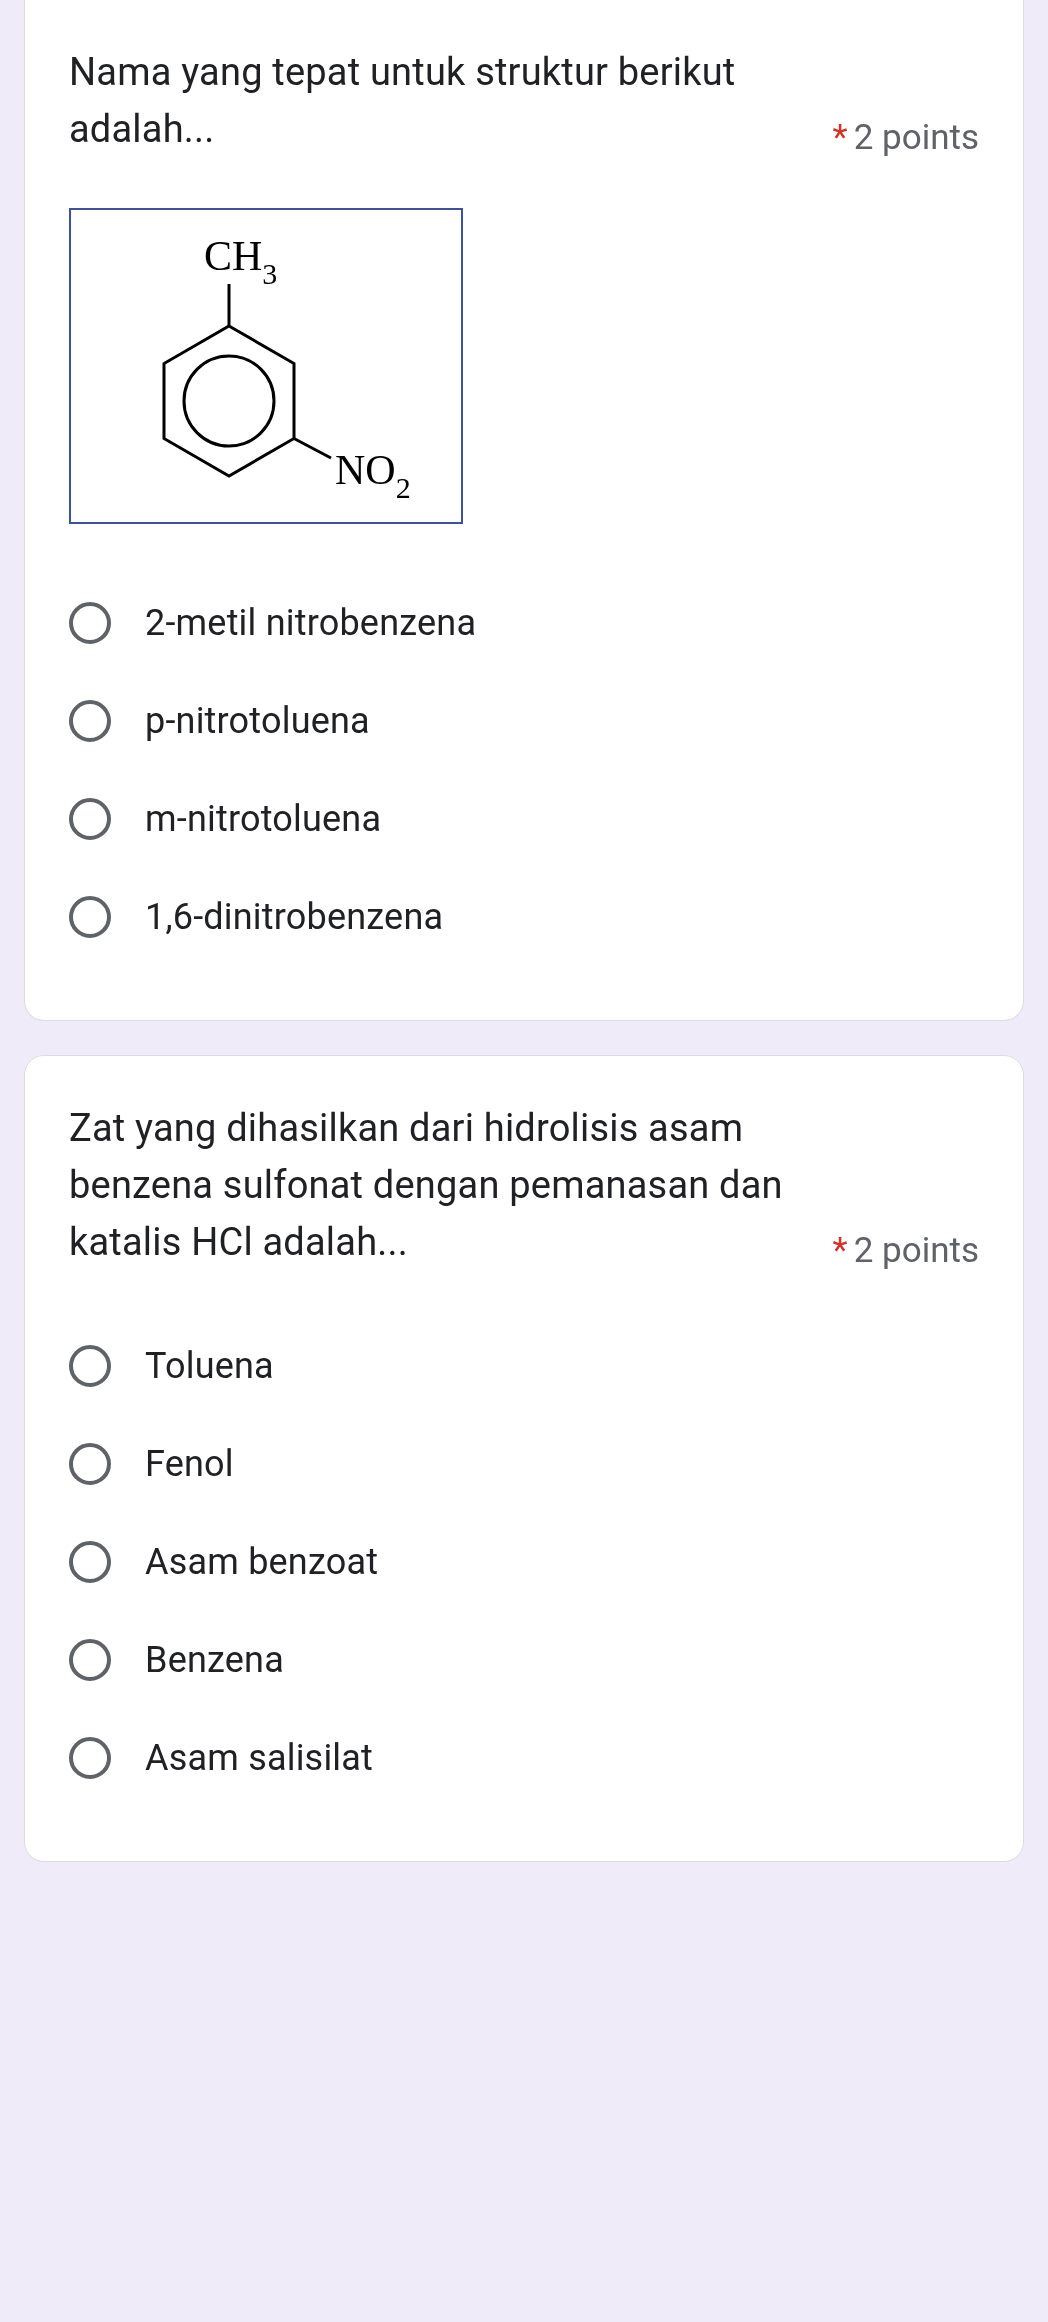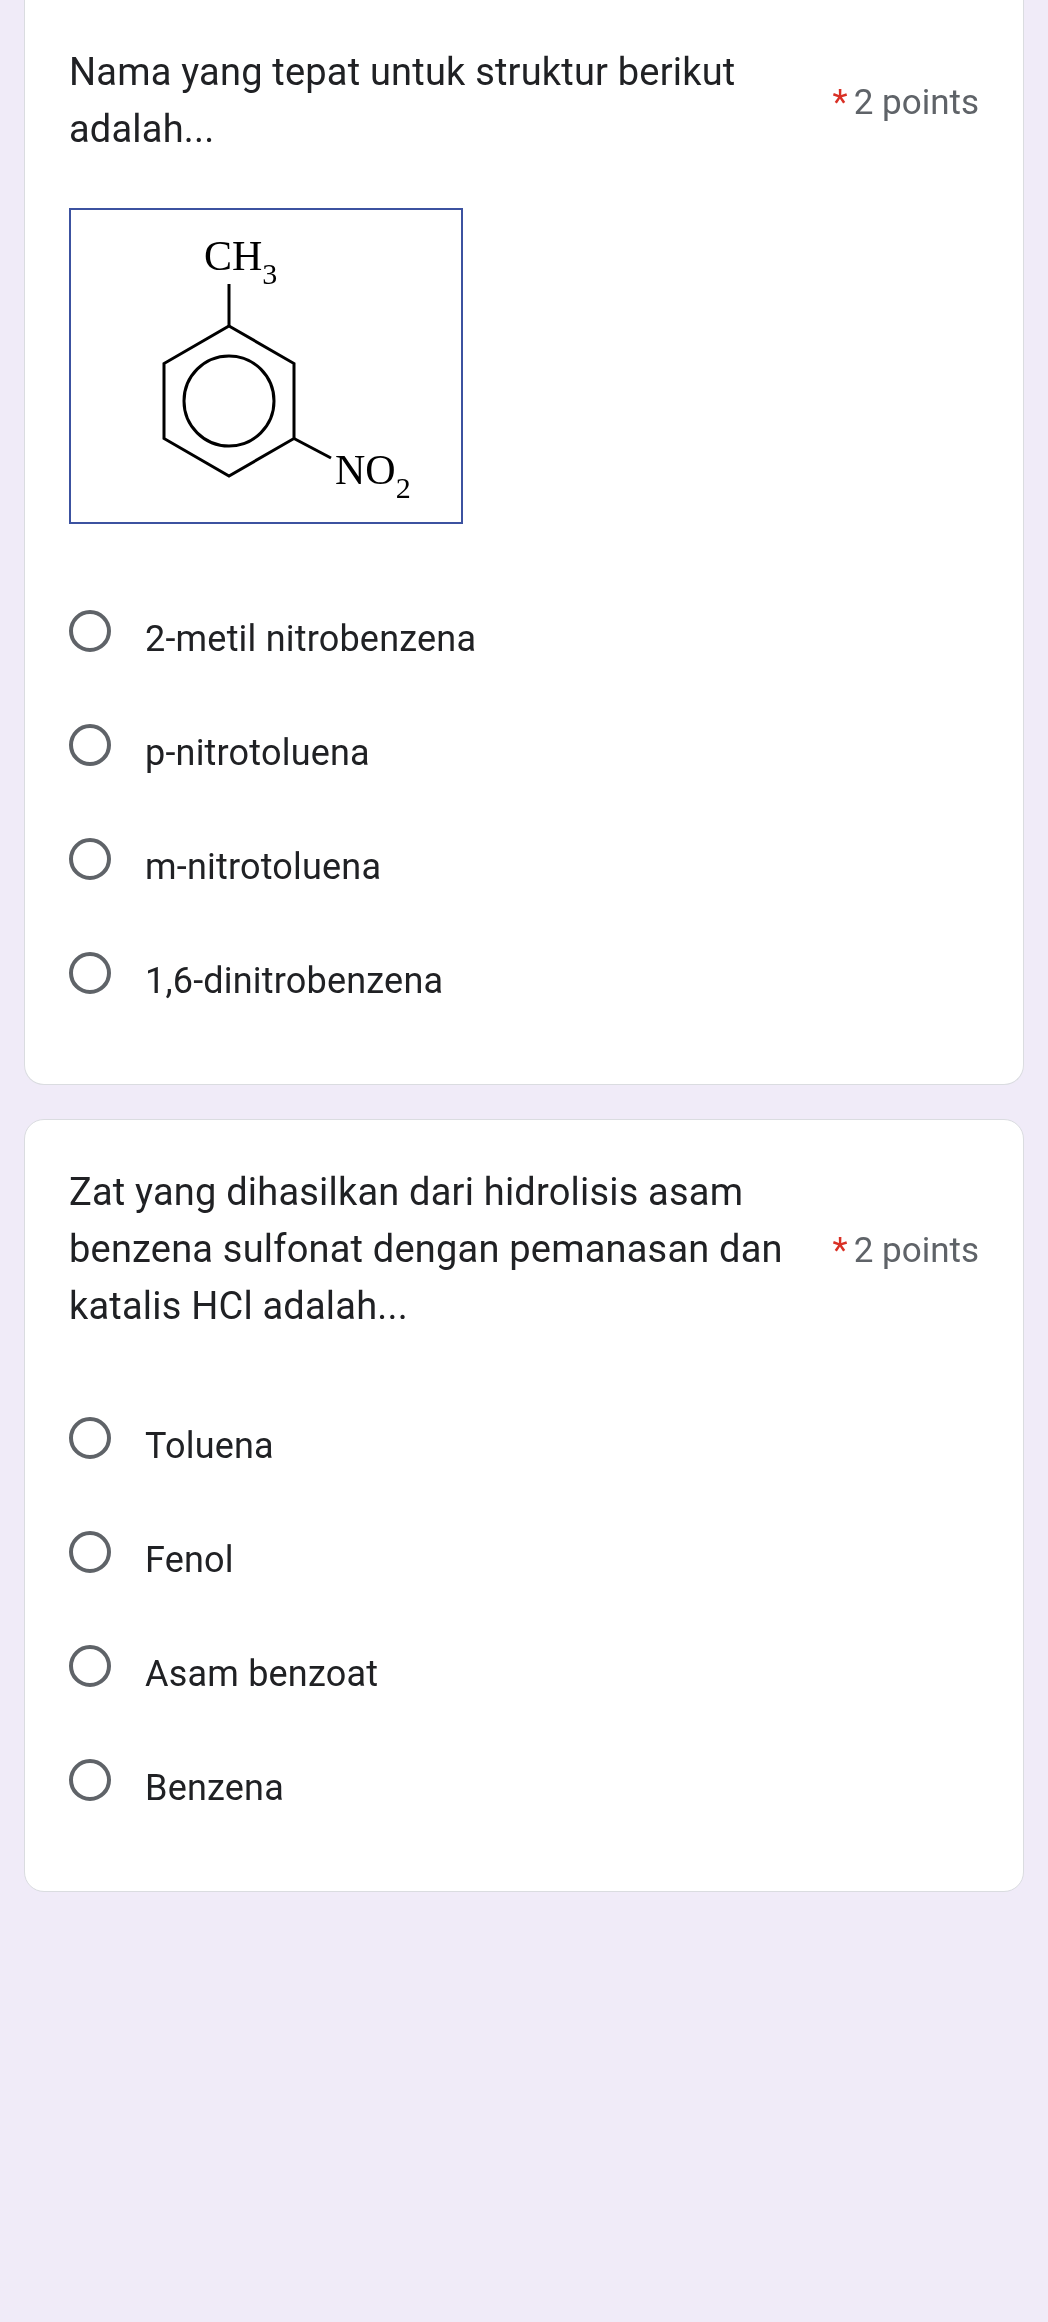--- a/index.html
+++ b/index.html
@@ -12,21 +12,21 @@
     width: 1048px;
   }
   .card {
     background: #fff;
     border: 1px solid #dadce0;
     border-radius: 20px;
     margin: 0 24px 34px 24px;
     padding: 44px 44px 54px 44px;
   }
   .card.first { border-top: none; border-top-left-radius: 0; border-top-right-radius: 0; margin-top: 0; }
-  .q-header { display: flex; align-items: center; gap: 20px; }
+  .q-header { display: flex; align-items: flex-end; gap: 20px; }
   .q-title {
     flex: 1;
     font-size: 38px;
     line-height: 1.5;
     color: #202124;
     letter-spacing: 0.2px;
   }
   .q-points {
     white-space: nowrap;
     font-size: 35px;
@@ -53,21 +53,20 @@
   .radio {
     width: 42px; height: 42px;
     border: 4px solid #5f6368;
     border-radius: 50%;
     flex: 0 0 auto;
   }
   .opt-label {
     font-size: 36px;
     color: #202124;
     letter-spacing: 0.2px;
-    margin-top: 16px;
   }
 </style>
 </head>
 <body>
 
 <div class="card first">
   <div class="q-header">
     <div class="q-title">Nama yang tepat untuk struktur berikut adalah...</div>
     <div class="q-points">
       <span class="req">*</span><span>2 points</span>
@@ -133,14 +132,18 @@
       <span class="opt-label">Fenol</span>
     </div>
     <div class="opt">
       <span class="radio"></span>
       <span class="opt-label">Asam benzoat</span>
     </div>
     <div class="opt">
       <span class="radio"></span>
       <span class="opt-label">Benzena</span>
     </div>
+    <div class="opt">
+      <span class="radio"></span>
+      <span class="opt-label">Asam salisilat</span>
+    </div>
   </div>
 </div>
 
 </body></html>

